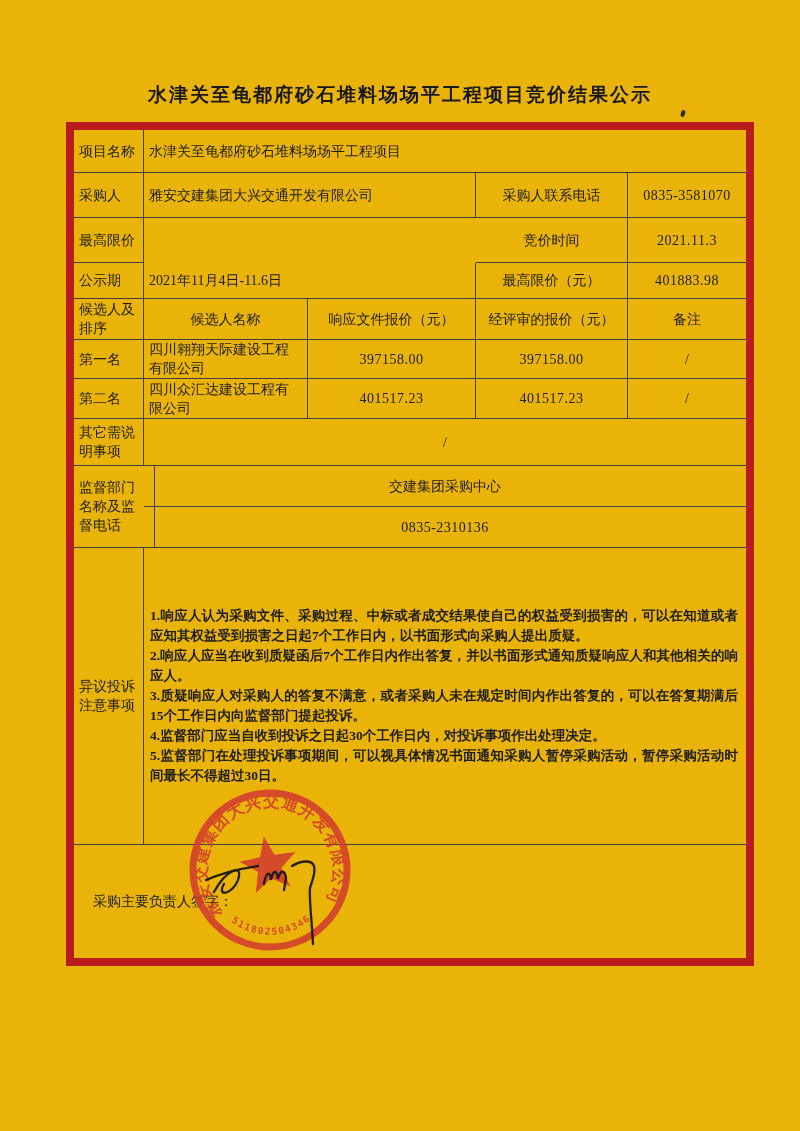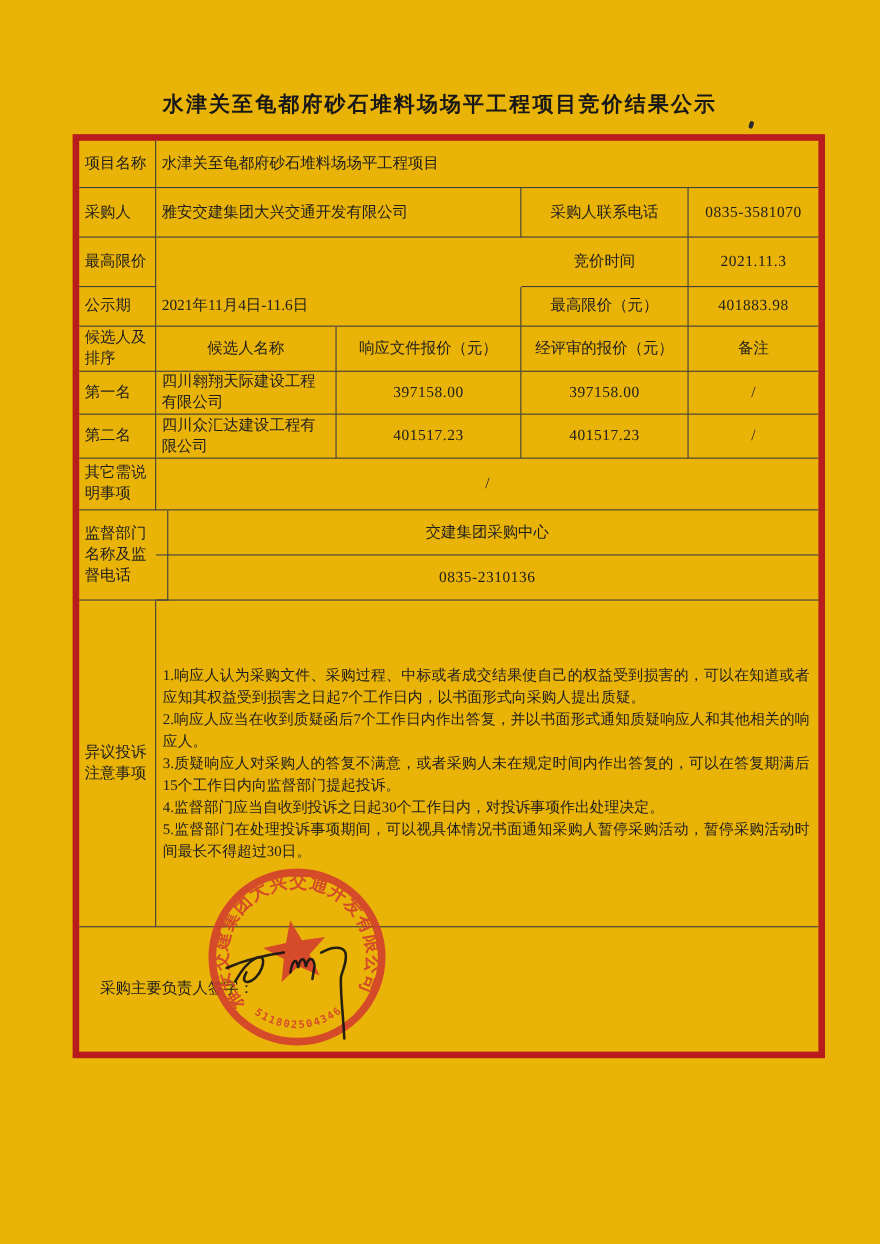--- a/index.html
+++ b/index.html
@@ -9,36 +9,36 @@
     background:#eab308; overflow:hidden;
     font-family:"Liberation Serif","DejaVu Serif",serif; color:var(--ink);
   }
   .doc-title{
     position:absolute; left:0; top:82px; width:800px;
     text-align:center; font-family:"Liberation Sans","DejaVu Sans",sans-serif;
     font-weight:bold; font-size:19px; letter-spacing:2px; color:#181818;
   }
   .tbl{
     position:absolute; left:66px; top:122px; width:672px; height:828px;
-    border:6px solid #b91c1c; box-sizing:content-box;
+    border:8px solid #b91c1c; box-sizing:content-box;
   }
   .cell{
     position:absolute; box-sizing:border-box;
     border-right:1px solid var(--line); border-bottom:1px solid var(--line);
     display:flex; align-items:center; font-size:14px; line-height:19px;
     color:var(--ink); overflow:hidden;
   }
   .left{ padding:2px 6px 2px 5px; text-align:left; }
   .center{ justify-content:center; text-align:center; padding:2px 3px; }
   .no-r{ border-right:none; } .no-b{ border-bottom:none; }
   .num{ letter-spacing:.5px; }
   .objection-body{
     display:block; padding:58px 8px 6px 6px; font-size:13.5px; line-height:20px;
   }
-  .objection-body div{ text-align:justify; }
+  .objection-body div{ text-align:justify;font-weight:bold; }
   .sign-row{ padding-left:19px; }
   .stamp-svg{ position:absolute; left:184px; top:784px; opacity:.86; }
   .sig-svg{ position:absolute; left:200px; top:840px; }
   .speck{ position:absolute; left:681px; top:110px; width:4px; height:7px;
     background:#2c2c2c; transform:rotate(18deg); border-radius:2px; }
 </style>
 </head>
 <body>
 
 <div class="page">

